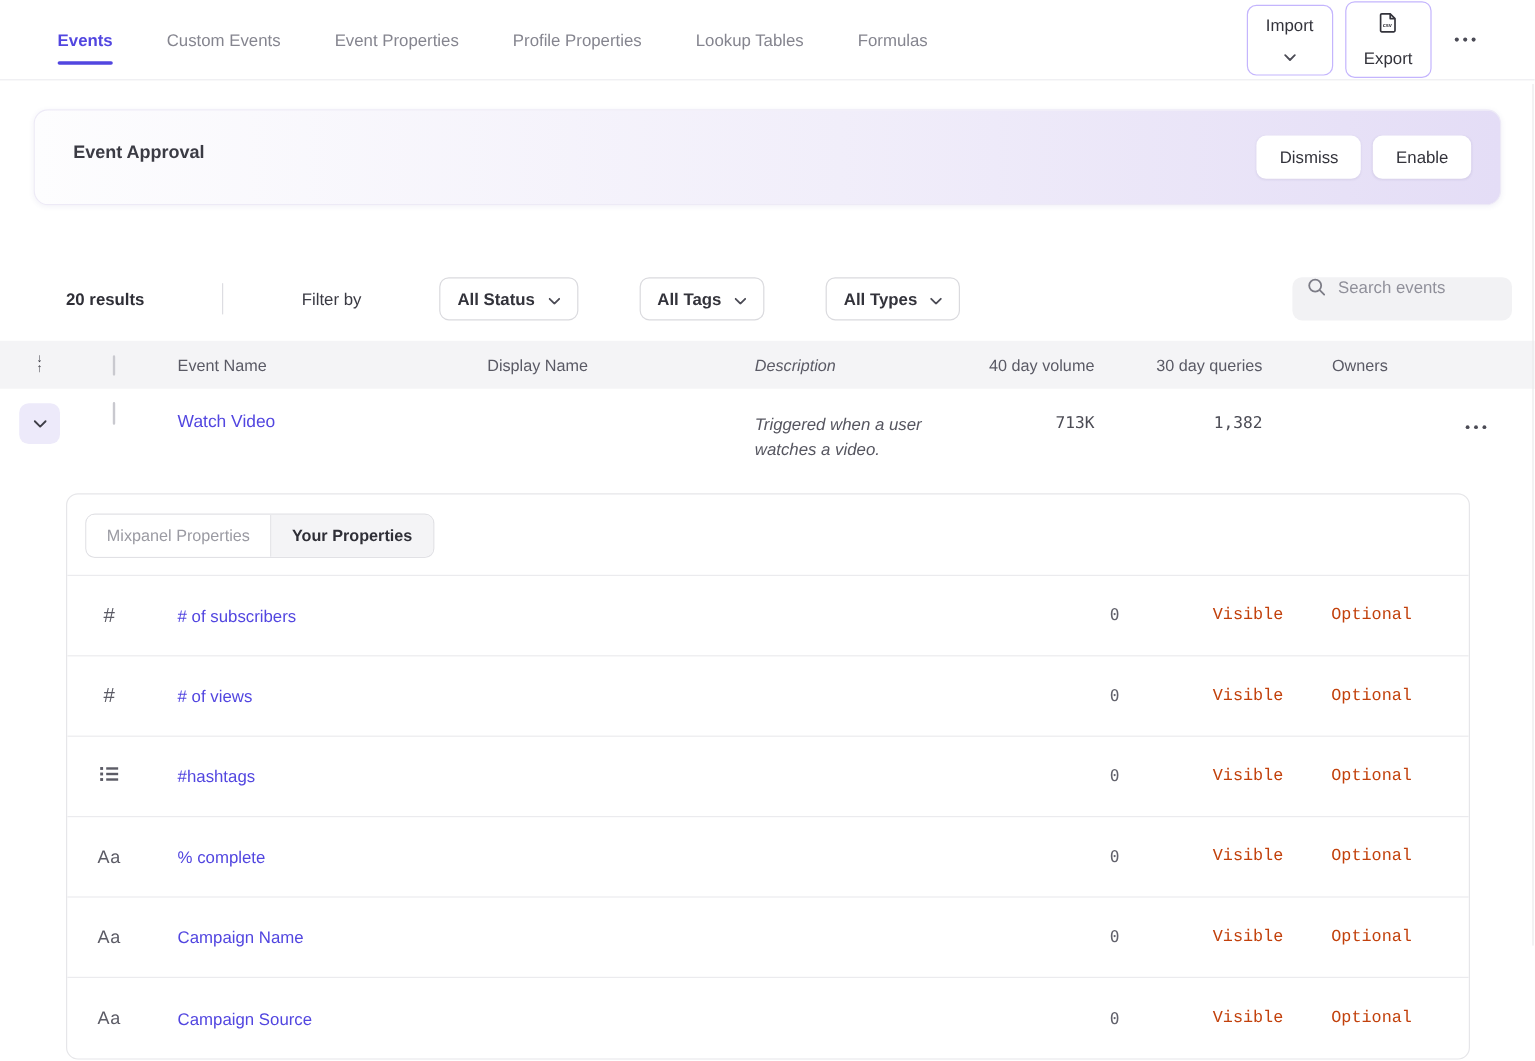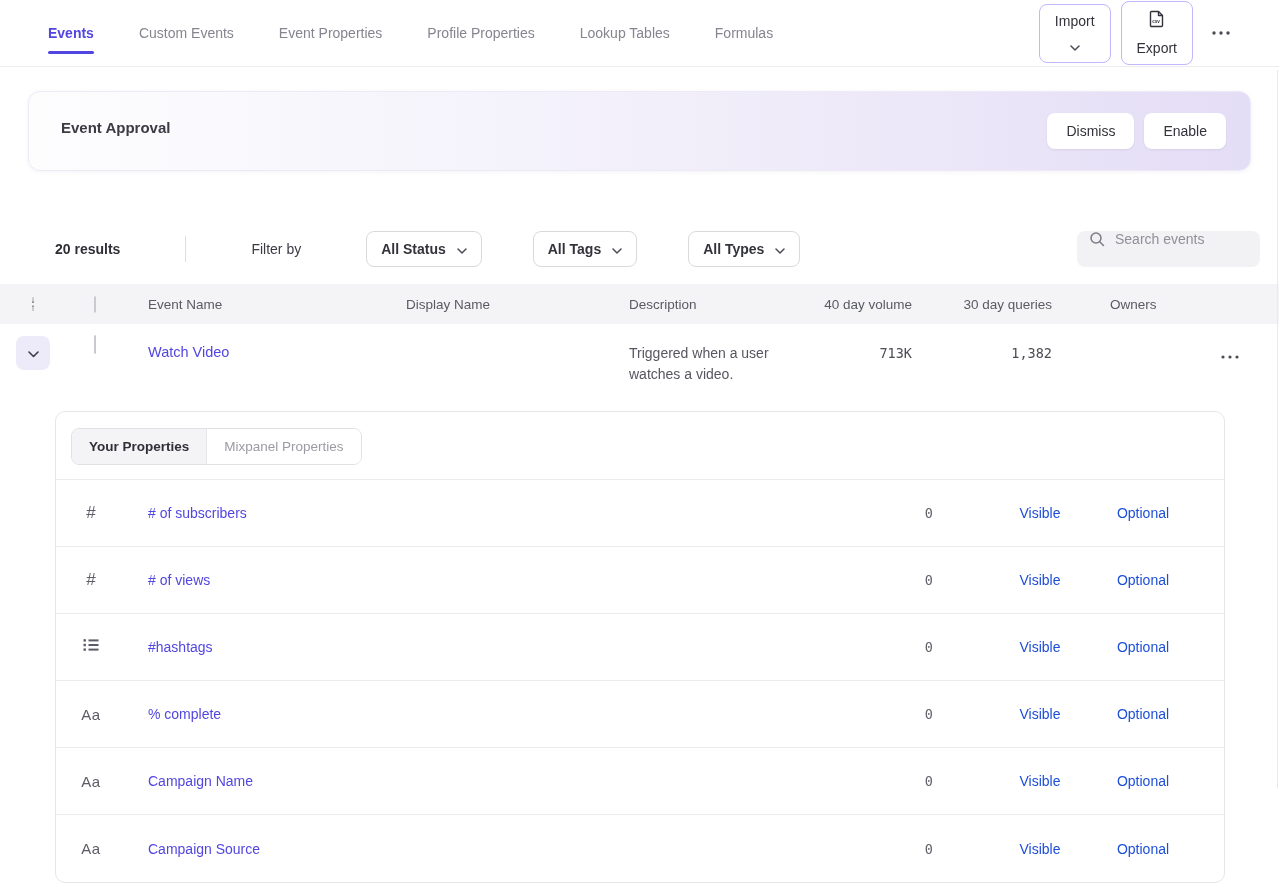--- a/index.html
+++ b/index.html
@@ -53,21 +53,21 @@
 
   
   .evt-grid { display:grid; grid-template-columns:66px 58px 240px 230px 190px 136px 140px 150px 1fr;
     align-items:center; }
   .evt-head { margin-top:17px; height:40px; background:#f4f4f6; font-size:13.5px; color:#5a5a65; }
   .evt-head > div { white-space:nowrap; }
   .col-center { justify-self:center; }
   .col-right { justify-self:end; padding-right:8px; }
   .pad-name { padding-left:24px; }
   .pad-display { padding-left:42px; }
-  .pad-desc { padding-left:35px; }
+  .pad-desc { padding-left:35px;font-style:italic; }
   .pad-owners { padding-left:50px; }
   .collapse-icon { display:flex; flex-direction:column; align-items:center; color:#3a3a43;
     font-size:10px; line-height:8px; font-weight:700; cursor:pointer; }
   .checkbox { width:18px; height:18px; border:1px solid #c9c9cf; border-radius:4px; background:#fff; cursor:pointer; }
 
   .evt-row { align-items:start; background:#fff; padding-top:12px; height:87px; }
   .expander-badge { width:34px; height:34px; border-radius:8px; background:#edeafa; display:flex;
     align-items:center; justify-content:center; cursor:pointer; justify-self:center; color:#3f3f48; }
   .evt-row .checkbox { justify-self:center; margin-top:8px; }
   .event-link { font-size:14.5px; color:#5246e0; text-decoration:none; cursor:pointer; padding-top:8px; display:inline-block; }
@@ -87,21 +87,21 @@
 
   .prop-row { display:grid; grid-template-columns:70px 1fr 110px 96px 110px; align-items:center;
     height:67px; padding-right:26px; border-bottom:1px solid #ebebee; }
   .prop-row:last-child { border-bottom:none; }
   .prop-icon { justify-self:center; color:#5c5c66; }
   .icon-hash { font-size:17px; font-weight:400; }
   .icon-aa { font-size:15px; font-weight:500; letter-spacing:0.5px; }
   .prop-name { padding-left:22px; font-size:14px; color:#5246e0; cursor:pointer; }
   .prop-value { justify-self:end; padding-right:59px; font-family:"DejaVu Sans Mono", monospace;
     font-size:13.5px; color:#61616b; }
-  .prop-visibility, .prop-requirement { justify-self:center; font-size:14px; color:#1d4ed8; }
+  .prop-visibility, .prop-requirement { justify-self:center; font-size:14px; color:#c2410c;font-family:Liberation Mono, monospace; }
 </style>
 </head>
 <body>
 
 <div class="page">
   <div class="window-right-edge"></div>
 
   <div class="topnav">
     <div class="tabs">
       <div class="tab active">Events</div>
@@ -226,22 +226,22 @@
               <circle cx="17" cy="3" r="1.6" fill="#4b4b55"></circle>
             </svg>
         </span>
       </button>
     </div>
   </div>
 
   <div class="props-card">
     <div class="props-tabbar">
       <div class="seg-control">
+        <div class="seg">Mixpanel Properties</div>
         <div class="seg active">Your Properties</div>
-        <div class="seg">Mixpanel Properties</div>
       </div>
     </div>
 
     <div class="prop-row">
       <span class="prop-icon icon-hash">#</span>
       <span class="prop-name"># of subscribers</span>
       <span class="prop-value">0</span>
       <span class="prop-visibility">Visible</span>
       <span class="prop-requirement">Optional</span>
     </div>

